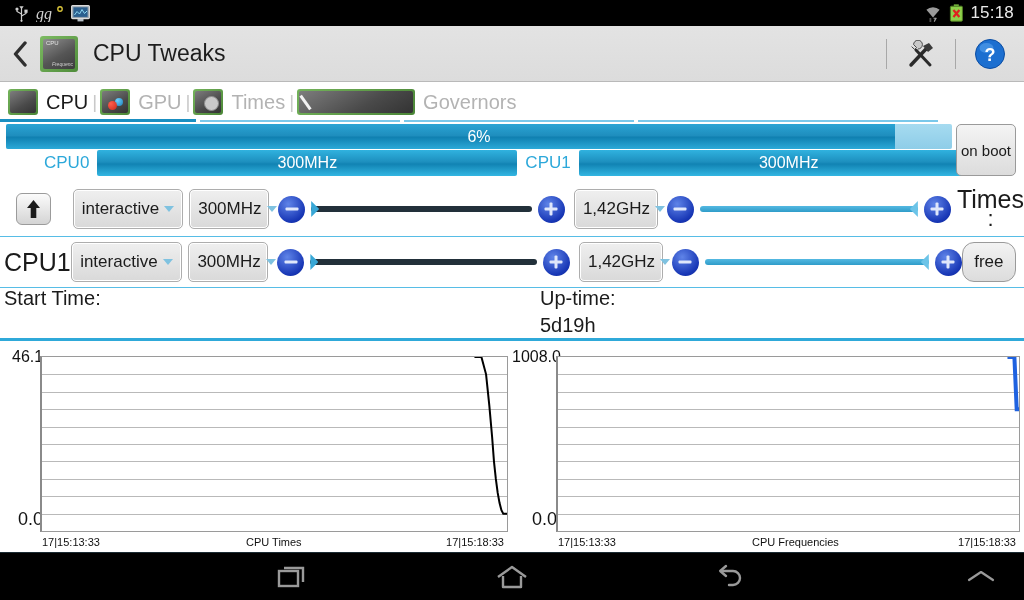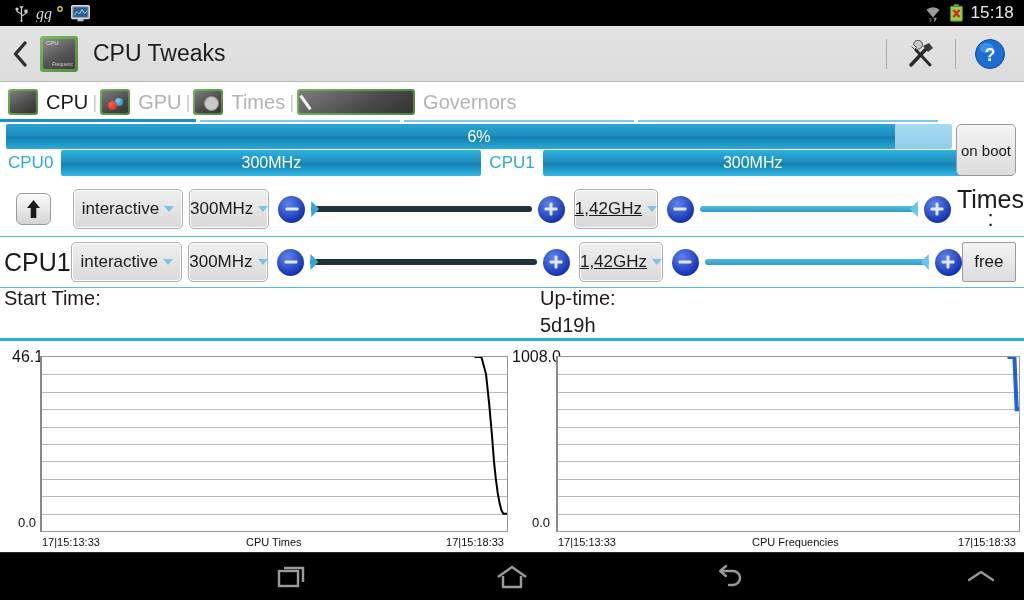--- a/index.html
+++ b/index.html
@@ -103,21 +103,21 @@
   }
   .usagebar .fill {
     position:absolute; left:0; top:0; height:100%;
     background:linear-gradient(#2aa4d4,#1e8dbd 48%,#0f7fb0 52%,#2ca9d8);
   }
   .usagebar .txt {
     position:absolute; left:0; top:0; width:100%; height:100%;
     display:flex; align-items:center; justify-content:center;
     color:#fff; font-size:16px;
   }
-  .freqrow { position:absolute; left:0; top:27px; width:1024px; height:26px; display:flex; align-items:center; }
+  .freqrow { position:absolute; left:0; top:27px; width:1024px; height:26px; display:flex; align-items:center;padding-left:36px; }
   .cpu-tag { color:#2ca8da; font-size:17px; padding:0 8px; }
   .freqbar {
     height:26px; border-radius:2px;
     background:linear-gradient(#30b2df,#1d8fbe 46%,#1183b3 54%,#33b6e2);
     display:flex; align-items:center; justify-content:center;
     color:#fff; font-size:16px;
   }
   .onboot {
     position:absolute; right:8px; top:1px; width:60px; height:52px;
     background:linear-gradient(#f4f4f4,#dcdcdc);
@@ -133,28 +133,28 @@
   .upbtn {
     width:38px; height:32px; margin-left:16px;
     background:linear-gradient(#fbfbfb,#d4d4d4);
     border:1px solid #9b9b9b; border-radius:6px;
     display:flex; align-items:center; justify-content:center;
   }
   .rowlabel { font-size:25px; color:#1b1b1b; margin-left:2px; width:72px; }
   .spin {
     height:40px; background:linear-gradient(#efefef,#d9d9d9);
     border:1px solid #adadad; border-radius:5px;
-    display:flex; align-items:center; justify-content:center;
+    display:flex; align-items:center; 
     padding:0 8px; gap:5px; color:#1b1b1b; font-size:17px;
     box-shadow:inset 0 0 0 1px #fff;
   }
   .spin .caret { width:0;height:0;border-left:5px solid transparent;border-right:5px solid transparent;border-top:6px solid #7fc2e0; }
   .gov { width:118px; }
   .mhz { width:80px; }
-  .ghz { width:84px;text-decoration:underline; }
+  .ghz { width:84px; }
   .circbtn { width:27px; height:27px; border-radius:50%; position:relative; flex:none; }
   .circbtn.minus { background:radial-gradient(circle at 38% 30%,#5f84e8,#1736b5 70%,#0f2690); }
   .circbtn.plus  { background:radial-gradient(circle at 38% 30%,#5f84e8,#1736b5 70%,#0f2690); }
   .circbtn::after {
     content:""; position:absolute; left:50%; top:50%; transform:translate(-50%,-50%);
     width:13px; height:3px; background:#dfe7fb; border-radius:1px;
   }
   .circbtn.plus::before {
     content:""; position:absolute; left:50%; top:50%; transform:translate(-50%,-50%);
     width:3px; height:13px; background:#dfe7fb; border-radius:1px;
@@ -164,37 +164,37 @@
   .slider.dark .track { background:#22303a; }
   .slider.light .track { background:linear-gradient(#54b9e2,#2f9cc9); }
   .slider .thumb { position:absolute; width:8px; height:16px; background:#38a7d6; }
   .slider.dark .thumb { left:0; clip-path:polygon(0 0,100% 50%,0 100%); }
   .slider.light .thumb { right:0; background:#6cc4e8; clip-path:polygon(100% 0,0 50%,100% 100%); }
   .timeslbl { font-size:25px; color:#1b1b1b; margin-left:6px; line-height:22px; }
   .timeslbl .colon { display:block; text-align:center; font-size:22px; margin-top:-2px; }
   .freebtn {
     width:58px; height:40px; margin-left:0; margin-right:8px;
     background:linear-gradient(#f3f3f3,#dcdcdc);
-    border:1px solid #9a9a9a; border-radius:2px;
+    border:1px solid #9a9a9a; border-radius:12px;
     display:flex; align-items:center; justify-content:center;
     font-size:17px; color:#1b1b1b;
   }
 
   
   .infoblock { position:absolute; left:0; top:283px; width:1024px; height:58px; }
   .info-col { position:absolute; top:2px; }
   .info-k { font-size:20px; color:#1b1b1b; line-height:27px; }
   .info-v { font-size:20px; color:#1b1b1b; line-height:27px; }
   .info-rule { position:absolute; left:0; bottom:0; width:1024px; height:3px; background:#2fa9d9; }
 
   
   .charts { position:absolute; left:0; top:350px; width:1024px; height:202px; background:#fff; }
   .chart { position:absolute; top:0; height:202px; }
   .chart .ymax { position:absolute; top:-2px; font-size:16px; color:#111; }
-  .chart .ymin { position:absolute; bottom:22px; font-size:13px; color:#111; }
+  .chart .ymin { position:absolute; bottom:22px; font-size:18px; color:#111; }
   .plot {
     position:absolute; top:6px; height:176px;
     border:1px solid #9a9a9a; border-left:2px solid #8a8a8a;
     background:#fff; overflow:hidden;
   }
   .plot .gl { position:absolute; left:0; width:100%; height:1px; background:#b9b9b9; }
   .xlab-l { position:absolute; bottom:4px; font-size:11px; color:#111; }
   .xlab-r { position:absolute; bottom:4px; font-size:11px; color:#111; }
   .xtitle { position:absolute; bottom:4px; font-size:11px; color:#111; }
 

